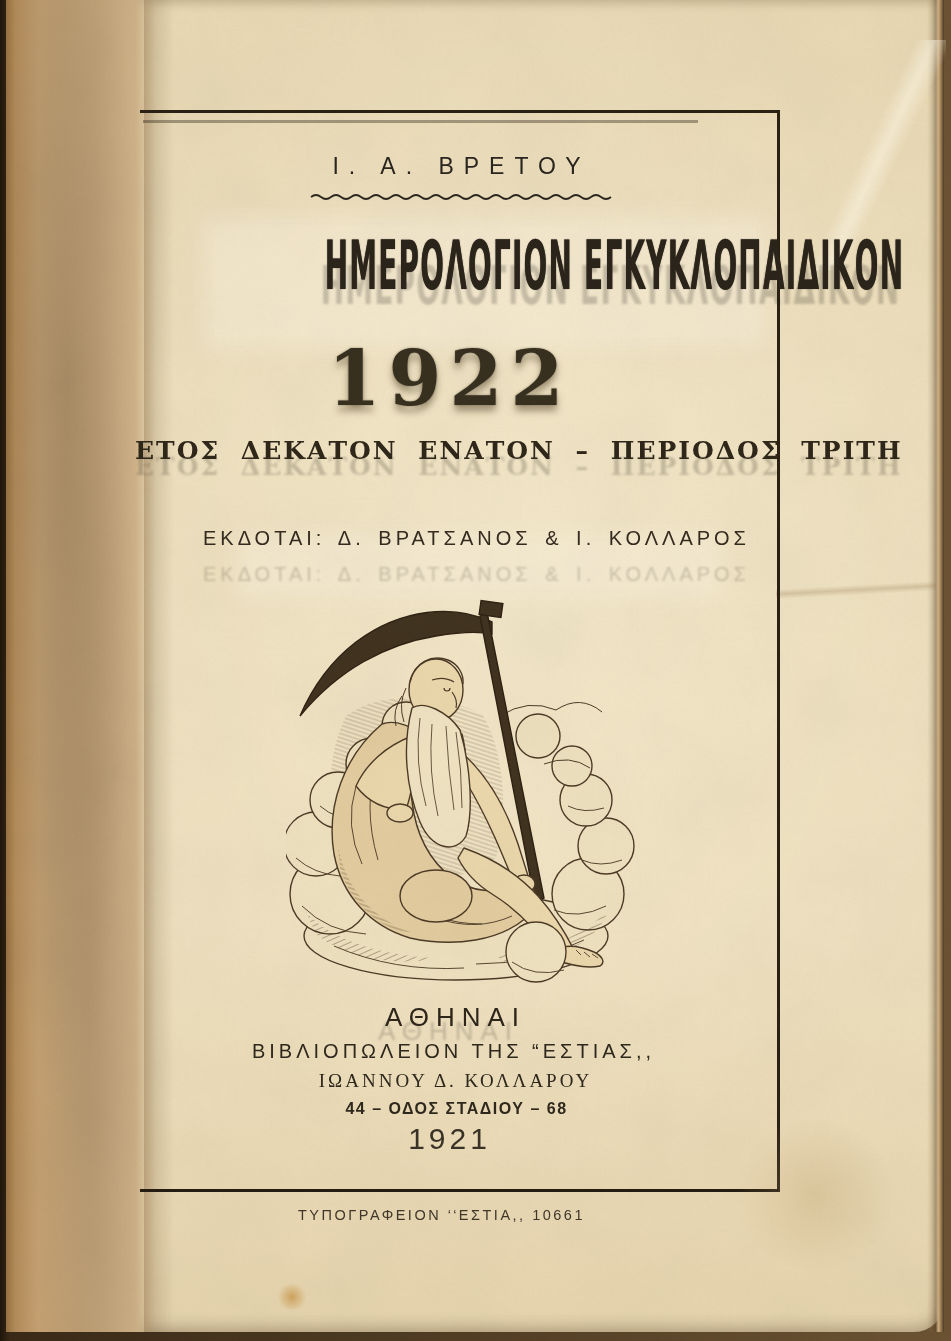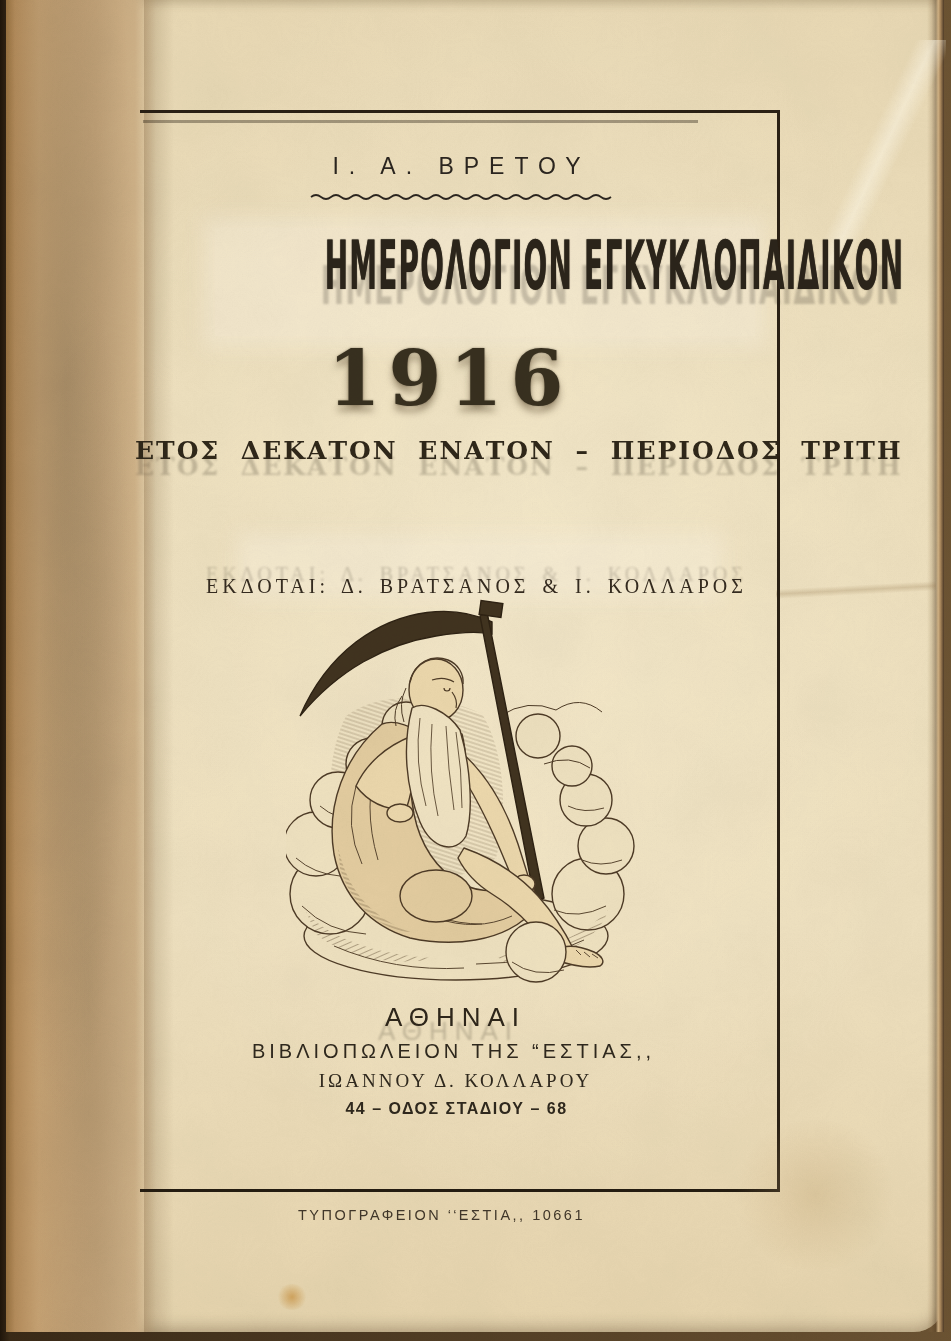--- a/index.html
+++ b/index.html
@@ -44,21 +44,21 @@
   .l-title-ghost{left:143px;top:258px;height:60px;}
   .l-title-ghost span{display:inline-block;font-family:"DejaVu Sans",sans-serif;font-weight:bold;
         font-size:45px;letter-spacing:2px;line-height:1;transform:scale(.62,1.2);
         transform-origin:center top;}
   .l-year{left:131px;top:334px;font-family:"DejaVu Serif",serif;font-weight:bold;
         font-size:76px;letter-spacing:8px;color:#38301f;
         text-shadow:0 6px 7px rgba(84,66,40,.50),0 0 2px rgba(56,48,31,.55);}
   .l-edition{left:135px;top:436px;font-family:"DejaVu Serif",serif;font-weight:bold;
         font-size:25px;letter-spacing:2px;word-spacing:10px;color:#2f2719;}
   .g-edition{top:452px;}
-  .l-publishers{left:158px;top:575px;font-size:20px;letter-spacing:4px;word-spacing:4px;color:#352b1f;font-family:Liberation Serif, serif;}
+  .l-publishers{left:158px;top:527px;font-size:20px;letter-spacing:4px;word-spacing:4px;color:#352b1f;}
   .g-publishers{top:563px;}
   .l-city{left:137px;top:1002px;font-size:26px;letter-spacing:7px;color:#2e261a;}
   .g-city{top:1016px;left:130px;}
   .l-bookstore{left:135px;top:1040px;font-size:20px;letter-spacing:4px;color:#2f281d;}
   .l-proprietor{left:137px;top:1070px;font-size:19px;letter-spacing:3px;color:#2f281d;font-family:Liberation Serif, serif;}
   .l-address{left:138px;top:1100px;font-size:16px;font-weight:bold;letter-spacing:1.5px;color:#2f281d;}
   .l-printyear{left:131px;top:1122px;font-size:30px;letter-spacing:4px;color:#3a3226;}
   .l-printer{left:123px;top:1207px;font-size:14.5px;letter-spacing:2.5px;color:#41372a;}
   
   .stain-a{position:absolute;left:276px;top:1284px;width:32px;height:26px;border-radius:50%;
@@ -95,21 +95,21 @@
 
   <div class="tline l-wavy">
     <svg width="310" height="10" viewBox="0 0 310 10">
       <path d="M4 5 q5 -4 10 0 t10 0 t10 0 t10 0 t10 0 t10 0 t10 0 t10 0 t10 0 t10 0 t10 0 t10 0 t10 0 t10 0 t10 0 t10 0 t10 0 t10 0 t10 0 t10 0 t10 0 t10 0 t10 0 t10 0 t10 0 t10 0 t10 0 t10 0 t10 0 t10 0" fill="none" stroke="#2b251f" stroke-width="1.7"></path>
     </svg>
   </div>
 
   <div class="tline l-title-ghost ghost"><span>ΗΜΕΡΟΛΟΓΙΟΝ ΕΓΚΥΚΛΟΠΑΙΔΙΚΟΝ</span></div>
   <div class="tline l-title"><span>ΗΜΕΡΟΛΟΓΙΟΝ ΕΓΚΥΚΛΟΠΑΙΔΙΚΟΝ</span></div>
 
-  <div class="tline l-year">1916</div>
+  <div class="tline l-year">1922</div>
 
   <div class="tline l-edition g-edition ghost">ΕΤΟΣ ΔΕΚΑΤΟΝ ΕΝΑΤΟΝ – ΠΕΡΙΟΔΟΣ ΤΡΙΤΗ</div>
   <div class="tline l-edition">ΕΤΟΣ ΔΕΚΑΤΟΝ ΕΝΑΤΟΝ – ΠΕΡΙΟΔΟΣ ΤΡΙΤΗ</div>
 
   <div class="tline l-publishers g-publishers ghost">ΕΚΔΟΤΑΙ: Δ. ΒΡΑΤΣΑΝΟΣ &amp; Ι. ΚΟΛΛΑΡΟΣ</div>
   <div class="tline l-publishers">ΕΚΔΟΤΑΙ: Δ. ΒΡΑΤΣΑΝΟΣ &amp; Ι. ΚΟΛΛΑΡΟΣ</div>
 
   <svg class="illustration" width="356" height="392" viewBox="0 0 356 392">
     <defs>
       <pattern id="hatch" width="5" height="4" patternUnits="userSpaceOnUse" patternTransform="rotate(18)">
@@ -182,20 +182,21 @@
       <circle cx="250" cy="356" r="30"></circle>
       <path d="M226,366 q22,16 52,8" fill="none" stroke="#5a4730" stroke-width="1"></path>
     </g>
   </svg>
 
   <div class="tline l-city g-city ghost">ΑΘΗΝΑΙ</div>
   <div class="tline l-city">ΑΘΗΝΑΙ</div>
   <div class="tline l-bookstore">ΒΙΒΛΙΟΠΩΛΕΙΟΝ ΤΗΣ “ΕΣΤΙΑΣ,,</div>
   <div class="tline l-proprietor">ΙΩΑΝΝΟΥ Δ. ΚΟΛΛΑΡΟΥ</div>
   <div class="tline l-address">44 – ΟΔΟΣ ΣΤΑΔΙΟΥ – 68</div>
+  <div class="tline l-printyear">1921</div>
   <div class="tline l-printer">ΤΥΠΟΓΡΑΦΕΙΟΝ ‘‘ΕΣΤΙΑ,, 10661</div>
 
   <div class="stain-a"></div>
   <div class="stain-b"></div>
 
   <svg class="grain" width="951" height="1341">
     <defs>
       <filter id="fGrain">
           <feTurbulence type="fractalNoise" baseFrequency="0.8" numOctaves="2" seed="7"></feTurbulence>
         <feColorMatrix type="saturate" values="0"></feColorMatrix>

